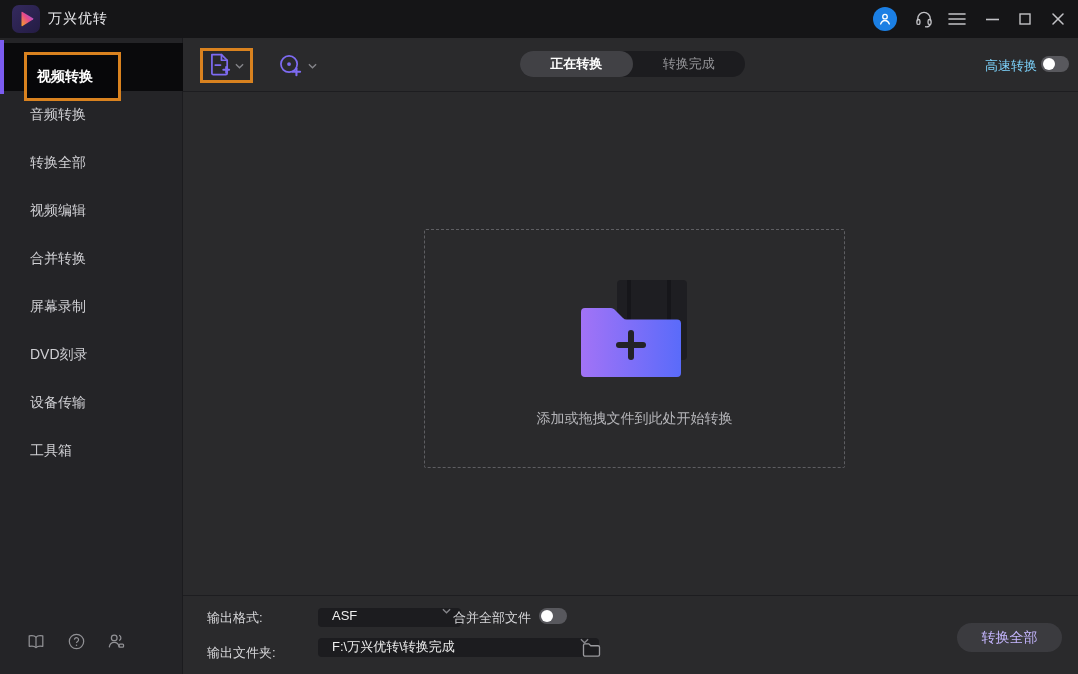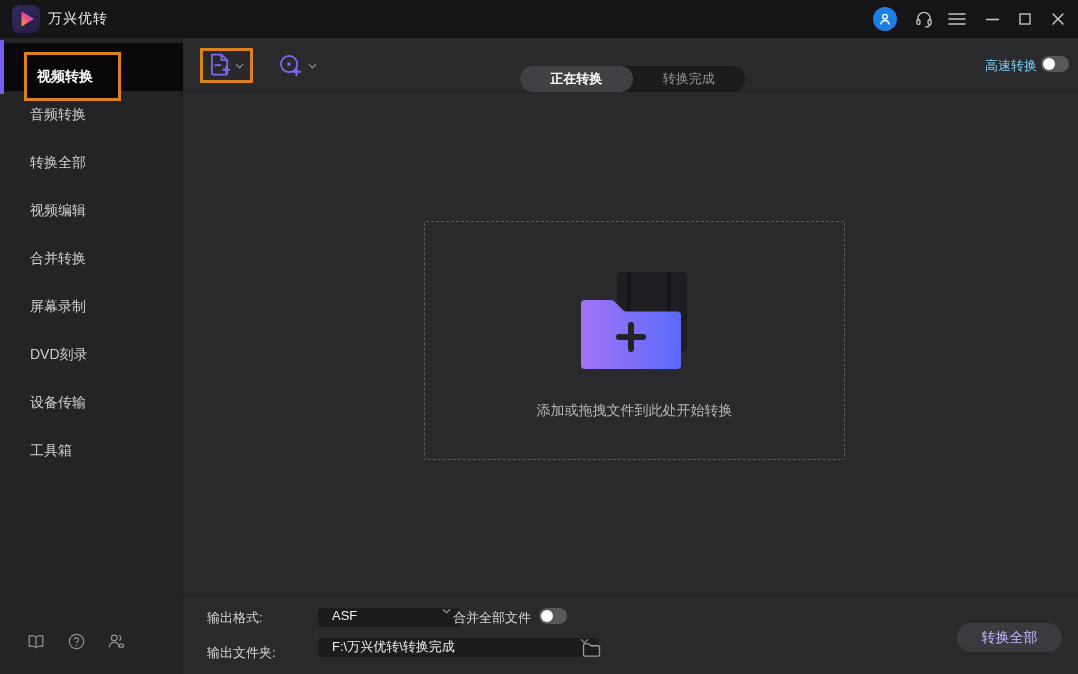--- a/index.html
+++ b/index.html
@@ -27,31 +27,31 @@
   .side-item { position:absolute; left:0; width:182px; height:46px; display:flex; align-items:center;
                padding-left:30px; color:#cfcfd3; font-size:14px; cursor:default; }
   .side-footer { position:absolute; left:0; top:591px; width:182px; height:40px; }
   .foot-icon { position:absolute; top:2px; width:20px; height:20px; display:flex; align-items:center; justify-content:center; }
 
   
   .toolbar { position:absolute; left:183px; top:38px; width:895px; height:54px; background:#2a2a2c; border-bottom:1px solid #1d1d20; }
   .btn-addfile { position:absolute; left:17px; top:10px; width:53px; height:35px; border:3px solid #d9821f;
                  display:flex; align-items:center; justify-content:center; gap:4px; background:#29292b; }
   .btn-adddisc { position:absolute; left:96px; top:15px; width:42px; height:25px; display:flex; align-items:center; gap:6px; }
-  .tabs { position:absolute; left:337px; top:28px; width:225px; height:26px; background:#1c1c1f; border-radius:13px; display:flex; }
+  .tabs { position:absolute; left:337px; top:13px; width:225px; height:26px; background:#1c1c1f; border-radius:13px; display:flex; }
   .tab { flex:1; line-height:26px; text-align:center; font-size:13px; color:#96969a; border-radius:13px; }
   .tab.active { background:#414145; color:#ffffff; font-weight:bold; }
   .fast-label { position:absolute; left:802px; top:19px; font-size:13px; color:#7dd3fc; }
   .toggle { position:relative; width:28px; height:16px; border-radius:8px; background:#58585d; }
   .toggle::after { content:''; position:absolute; left:2px; top:2px; width:12px; height:12px; border-radius:50%; background:#ffffff; }
   .fast-toggle { position:absolute; left:858px; top:18px; }
 
   
   .main { position:absolute; left:183px; top:92px; width:895px; height:503px; background:#2a2a2c; }
-  .dropzone { position:absolute; left:241px; top:129px; width:421px; height:239px; border:1px dashed #5e5e62; border-radius:2px;padding-left:20px; }
+  .dropzone { position:absolute; left:241px; top:137px; width:421px; height:239px; border:1px dashed #5e5e62; border-radius:2px;padding-left:20px; }
   .illus { position:absolute; left:50%; top:50px; transform:translateX(-50%); }
   .drop-hint { position:absolute; left:0; top:180px; width:100%; text-align:center; font-size:14px; color:#b5b5b9; }
 
   
   .bottom { position:absolute; left:183px; top:595px; width:895px; height:79px; background:#2a2a2c; border-top:1px solid #1d1d20; }
   .out-label { position:absolute; font-size:13px; color:#d6d6d9;text-align:center; }
   .select { position:absolute; height:19px; background:#1c1c1f; border-radius:4px; display:flex; 
             padding:0 10px 0 14px; color:#eeeeee; font-size:13px;margin-left:31px; }
   .select .sel-text { flex:1; white-space:nowrap; overflow:hidden; }
   .convert-btn { position:absolute; left:774px; top:27px; width:105px; height:29px; border-radius:15px;

